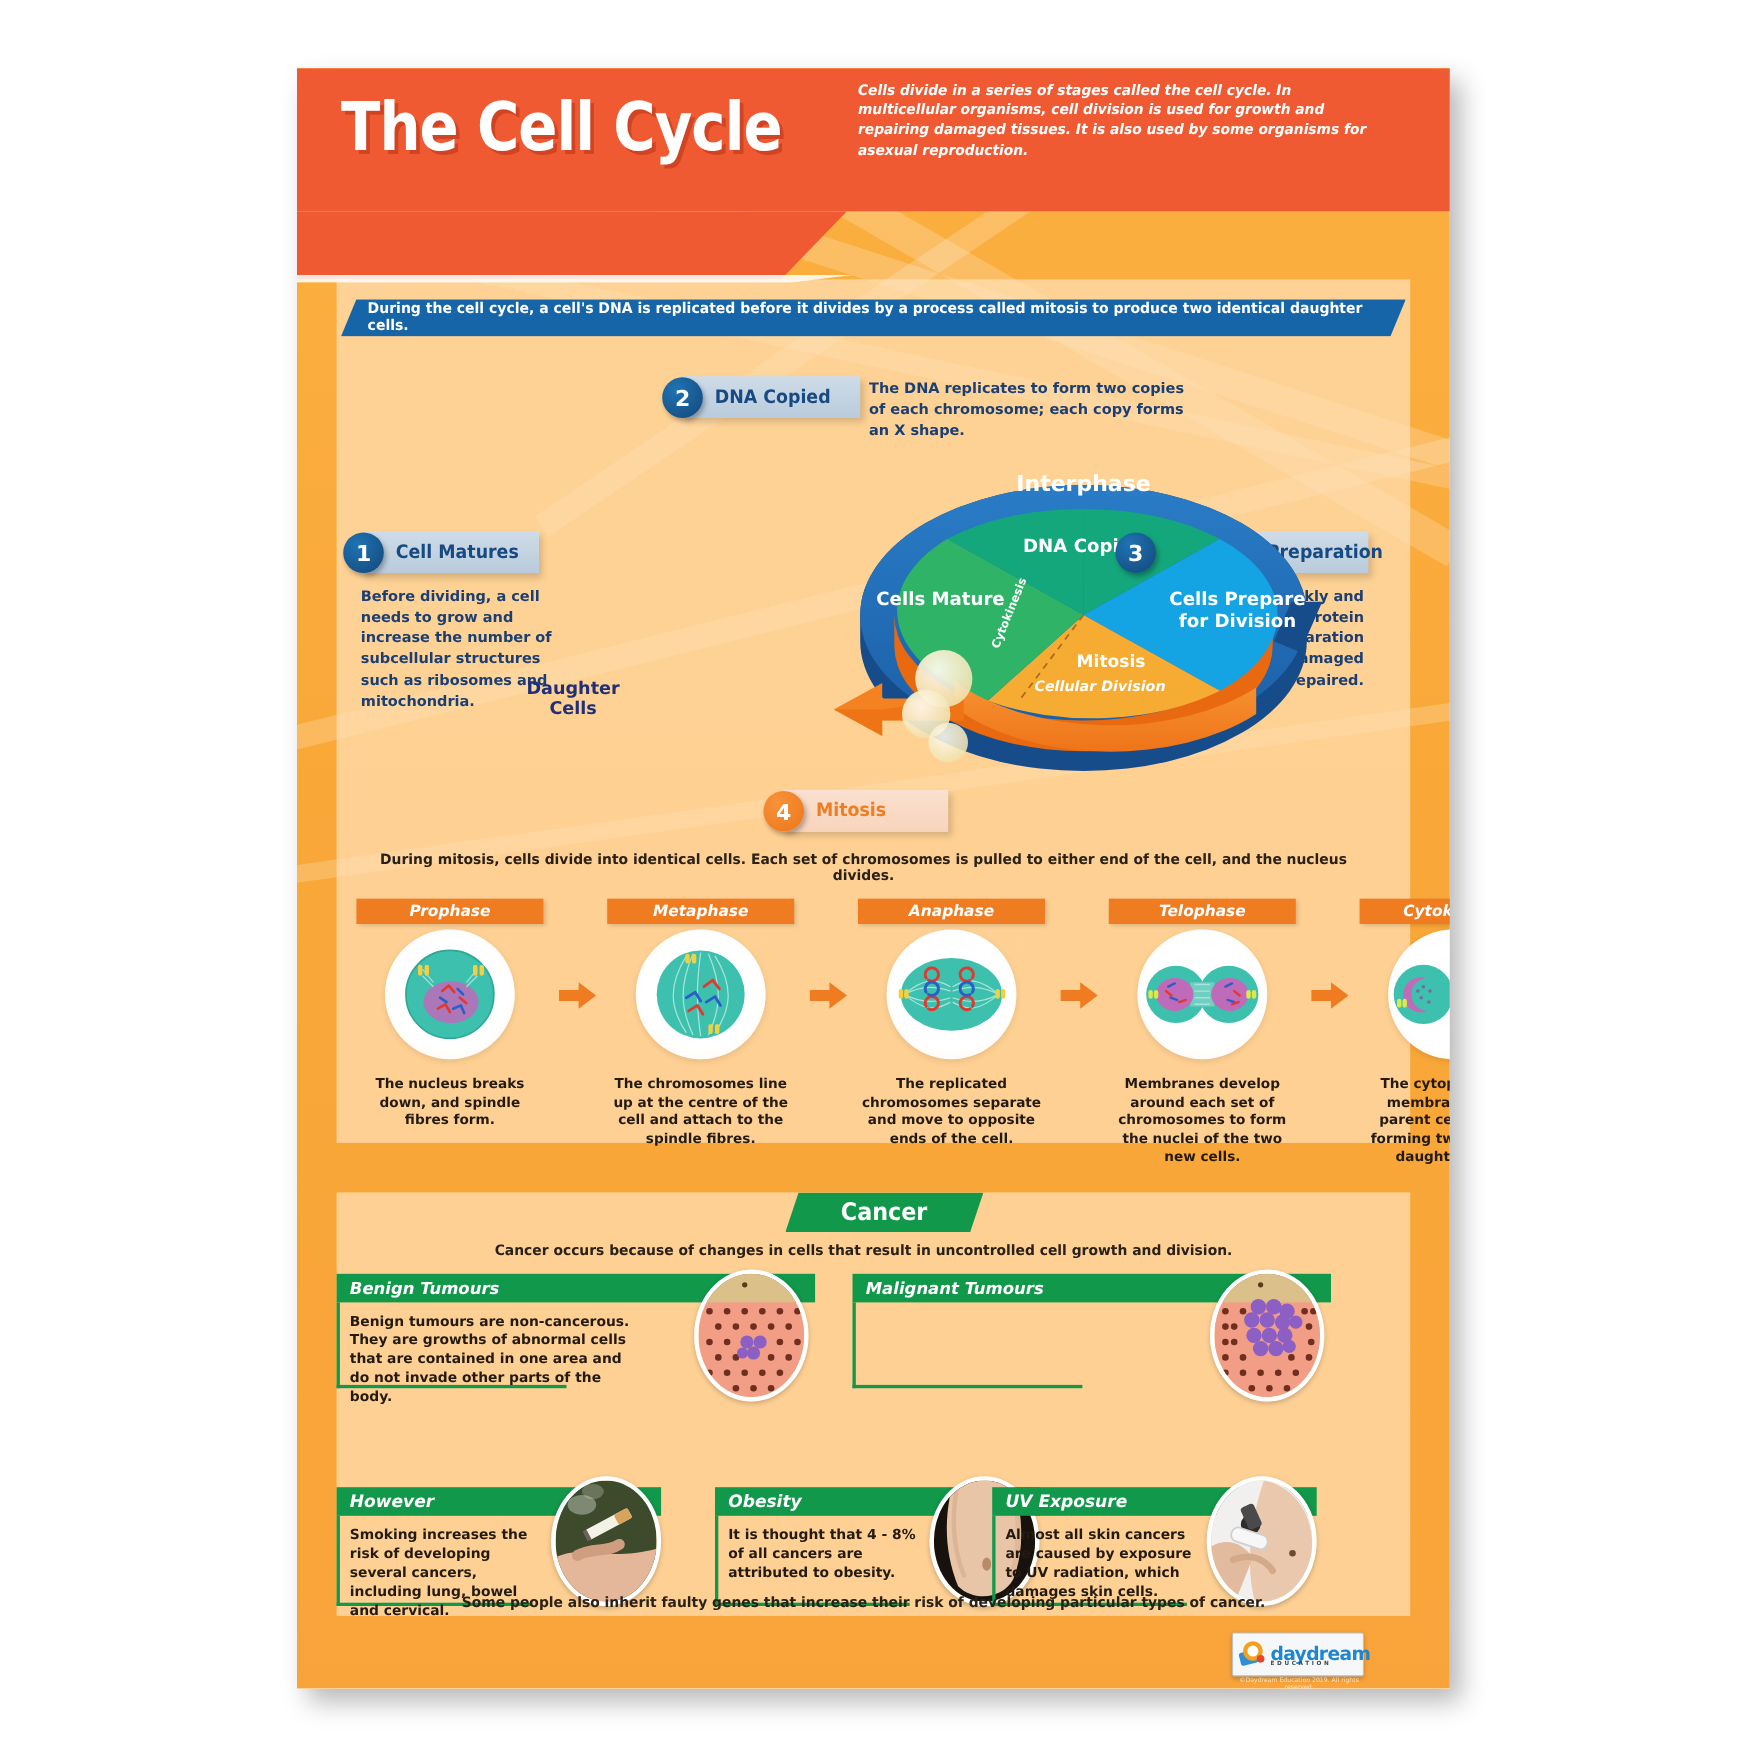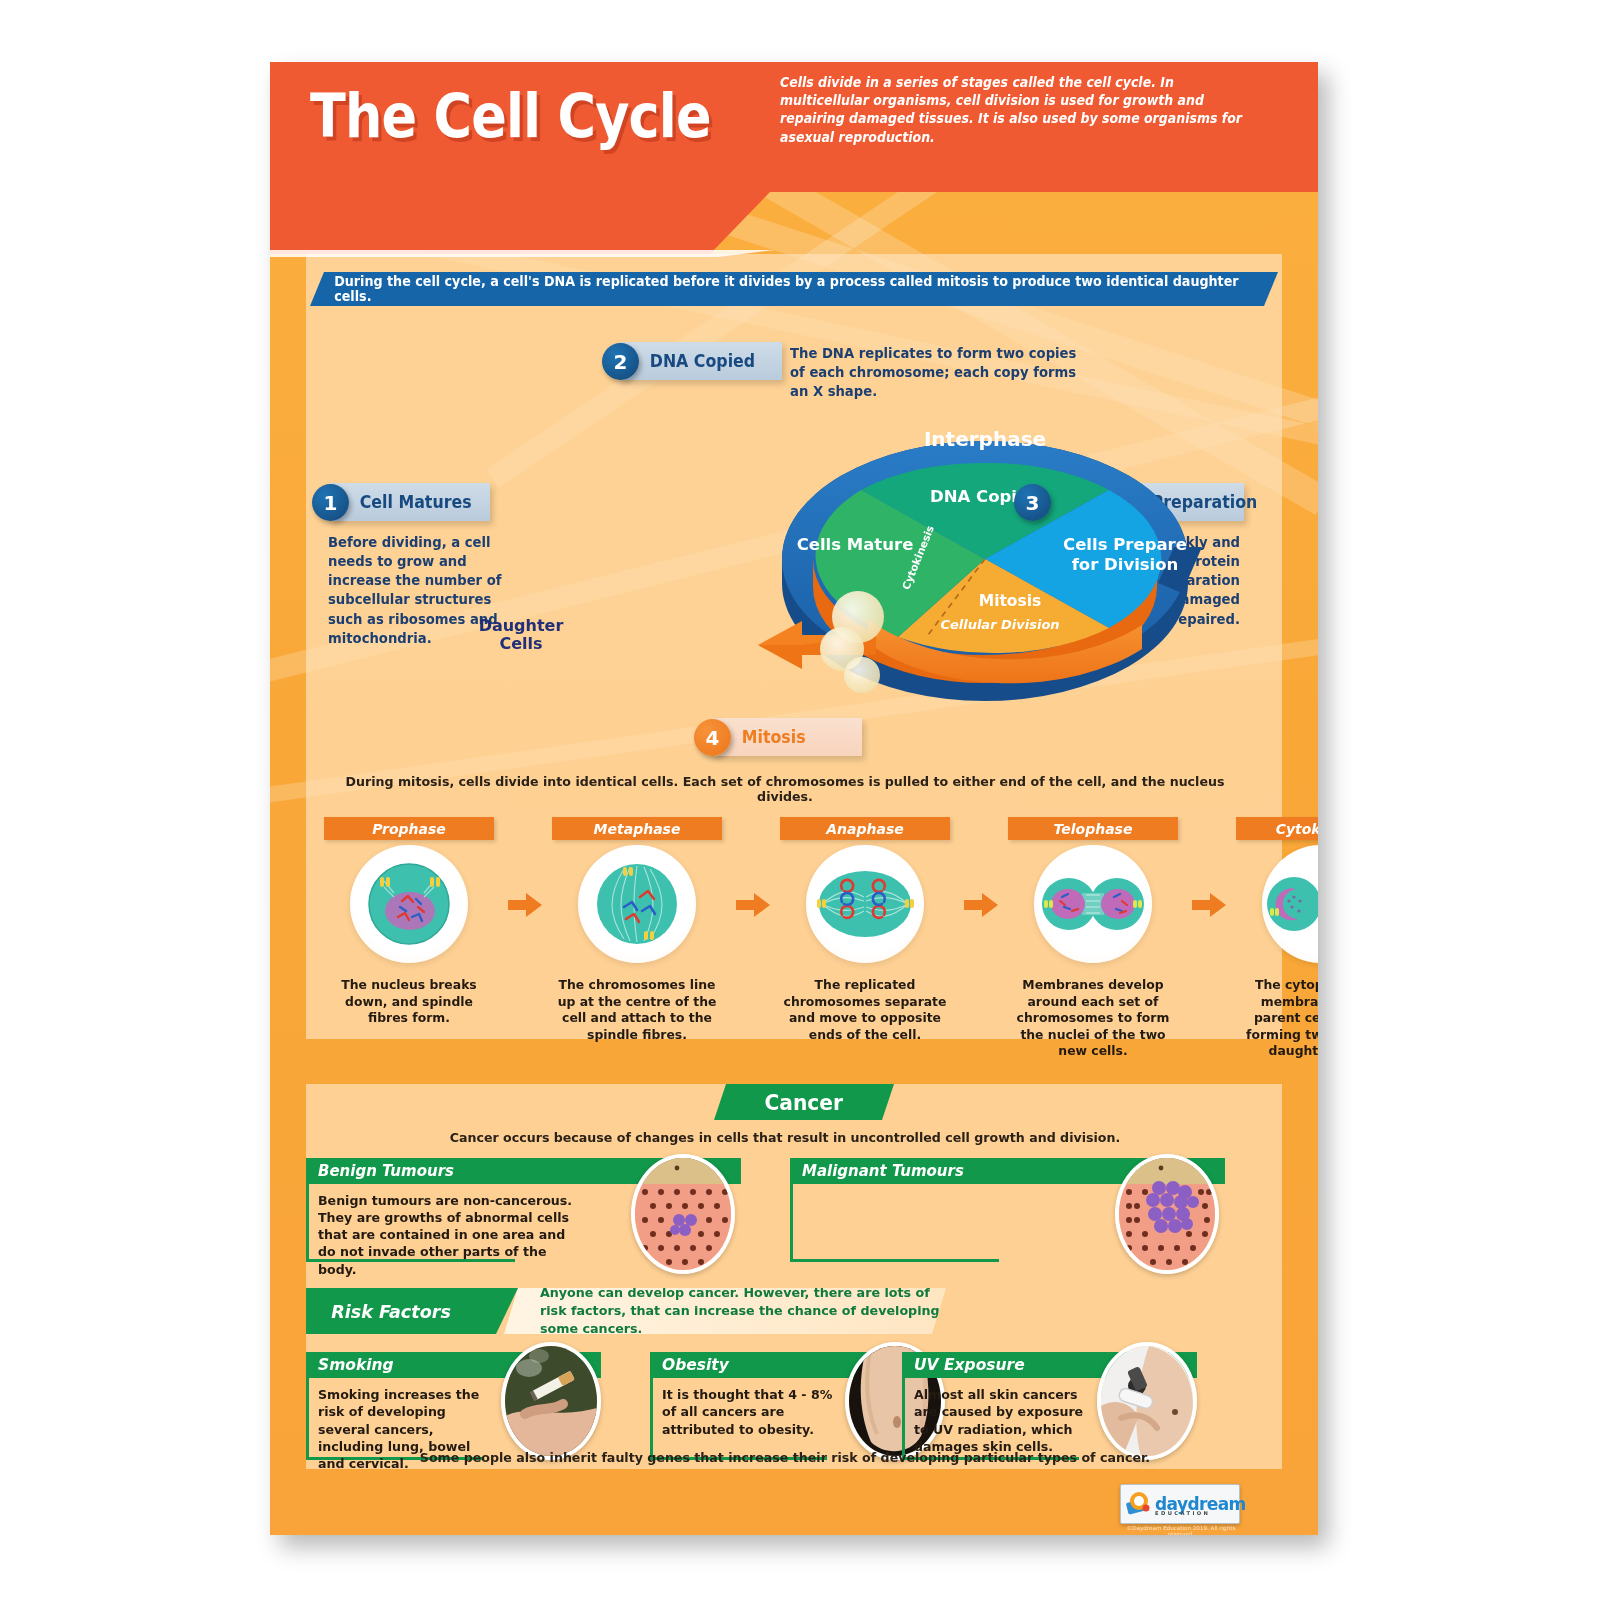--- a/index.html
+++ b/index.html
@@ -610,21 +610,21 @@
           <circle cx="44" cy="62" r="6"></circle>
             <circle cx="56" cy="62" r="6"></circle>
             <circle cx="50" cy="72" r="6"></circle>
             <circle cx="40" cy="72" r="5"></circle>
         </g>
         <circle cx="42" cy="10" r="2.4" fill="#5a3b1a"></circle>
       </svg>
     </div>
   </div>
 
-  <div class="tcard" style="left:520px;">
+  <div class="tcard" style="left:505px;">
     <div class="tcard-head">Malignant Tumours</div>
     <div class="tcard-body"></div>
     <div class="tumour-img">
       <svg width="96" height="112" viewBox="0 0 96 112">
         <rect width="96" height="112" fill="#f29d86"></rect>
         <rect width="96" height="26" fill="#dcc08a"></rect>
         <g fill="#6e2f1e">
           <circle cx="10" cy="34" r="3"></circle>
             <circle cx="26" cy="34" r="3"></circle>
             <circle cx="82" cy="34" r="3"></circle>
@@ -664,31 +664,23 @@
             <circle cx="64" cy="56" r="7"></circle>
           <circle cx="42" cy="68" r="7"></circle>
             <circle cx="56" cy="68" r="7"></circle>
             <circle cx="68" cy="66" r="6"></circle>
         </g>
         <circle cx="42" cy="10" r="2.4" fill="#5a3b1a"></circle>
       </svg>
     </div>
   </div>
 
-  <div id="rf-bar">
-    <div id="rf-note">
-      <span id="rf-note-text">Anyone can develop cancer. However, there are lots of risk factors, that can increase the chance of developing some cancers.</span>
-    </div>
-    <div id="rf-tab">
-      <span id="rf-tab-text">Risk Factors</span>
-    </div>
-  </div>
 
   <div class="rcard" style="left:36px;">
-    <div class="rcard-head">Smoking</div>
+    <div class="rcard-head">However</div>
     <div class="rcard-frame"></div>
     <div class="rcard-text">Smoking increases the risk of developing several cancers, including lung, bowel and cervical.</div>
     <div class="rcard-img">
       <svg width="92" height="110" viewBox="0 0 92 110">
         <rect width="92" height="110" fill="#3d4a2c"></rect>
         <path d="M0,70 C24,58 46,74 92,62 L92,110 L0,110 Z" fill="#e5b79a"></path>
         <path d="M20,68 C34,60 46,66 58,58" stroke="#cf9e80" stroke-width="10" fill="none" stroke-linecap="round"></path>
         <g transform="rotate(-28 46 44)">
           <rect x="28" y="36" width="44" height="10" rx="2" fill="#f4f1e6"></rect>
           <rect x="58" y="36" width="14" height="10" rx="2" fill="#d8a45a"></rect>

